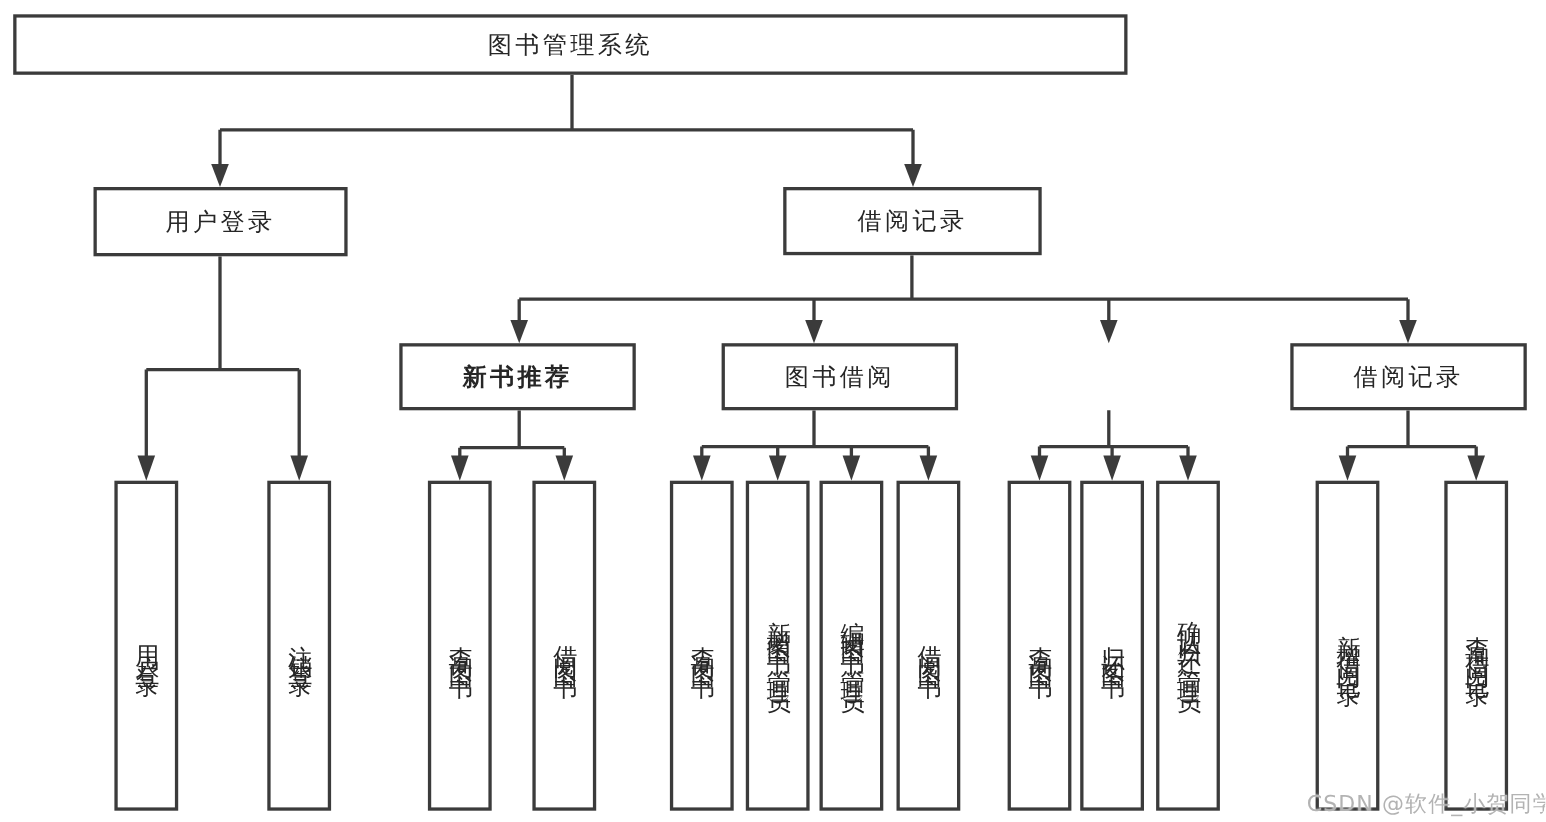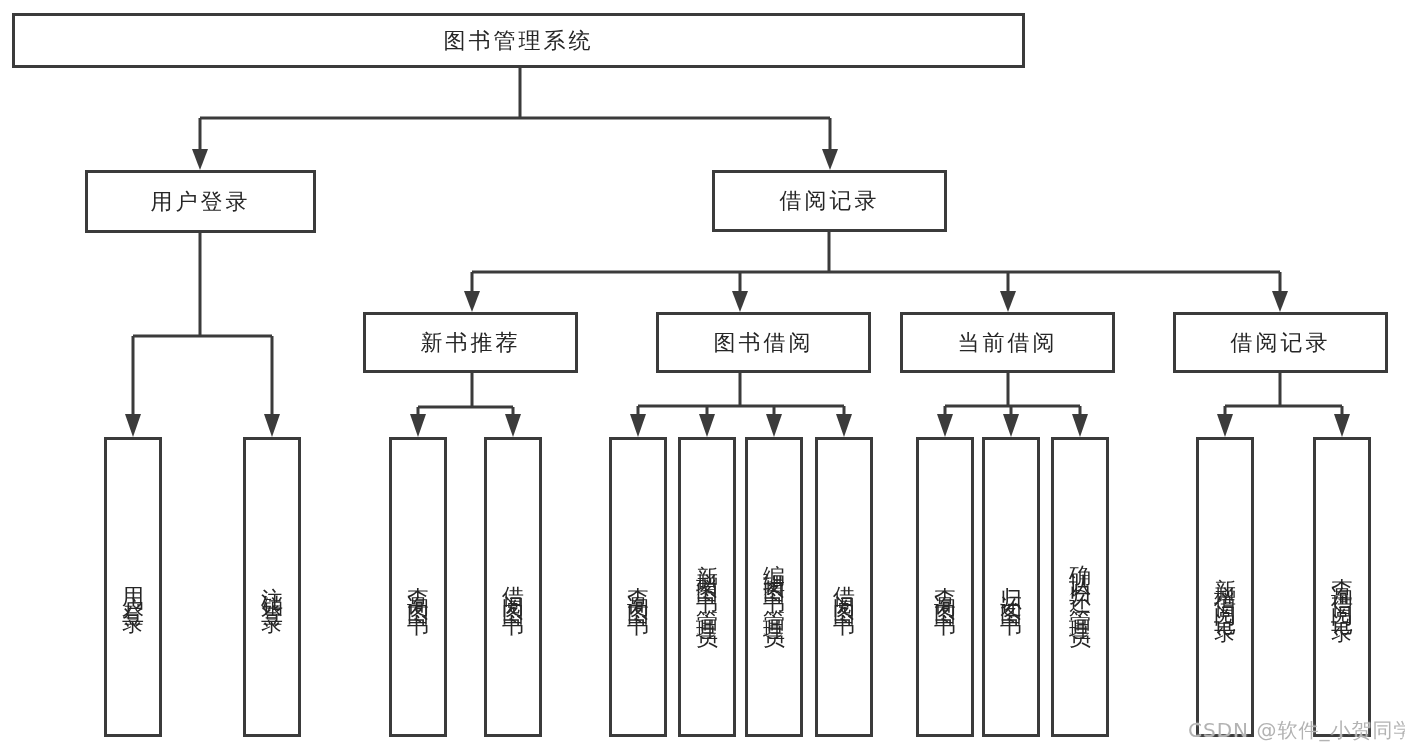--- a/index.html
+++ b/index.html
@@ -92,28 +92,25 @@
     <span>图书管理系统</span>
   </div>
 
   <div class="box hbox" style="left:85px; top:170px; width:231px; height:63px;">
     <span>用户登录</span>
   </div>
   <div class="box hbox" style="left:712px; top:170px; width:235px; height:62px;">
     <span>借阅记录</span>
   </div>
 
-  <div class="box hbox" style="left:363px; top:312px; width:215px; height:61px;">
+  <div class="box hbox" style="left:363px; top:312px; width:215px; height:61px;font-weight:bold;">
     <span>新书推荐</span>
   </div>
   <div class="box hbox" style="left:656px; top:312px; width:215px; height:61px;">
     <span>图书借阅</span>
-  </div>
-  <div class="box hbox" style="left:900px; top:312px; width:215px; height:61px;">
-    <span>当前借阅</span>
   </div>
   <div class="box hbox" style="left:1173px; top:312px; width:215px; height:61px;">
     <span>借阅记录</span>
   </div>
 
   <div class="box vbox" style="left:104px; top:437px; width:58px; height:300px;">
     <span>用户登录</span>
   </div>
   <div class="box vbox" style="left:243px; top:437px; width:58px; height:300px;">
     <span>注销登录</span>

